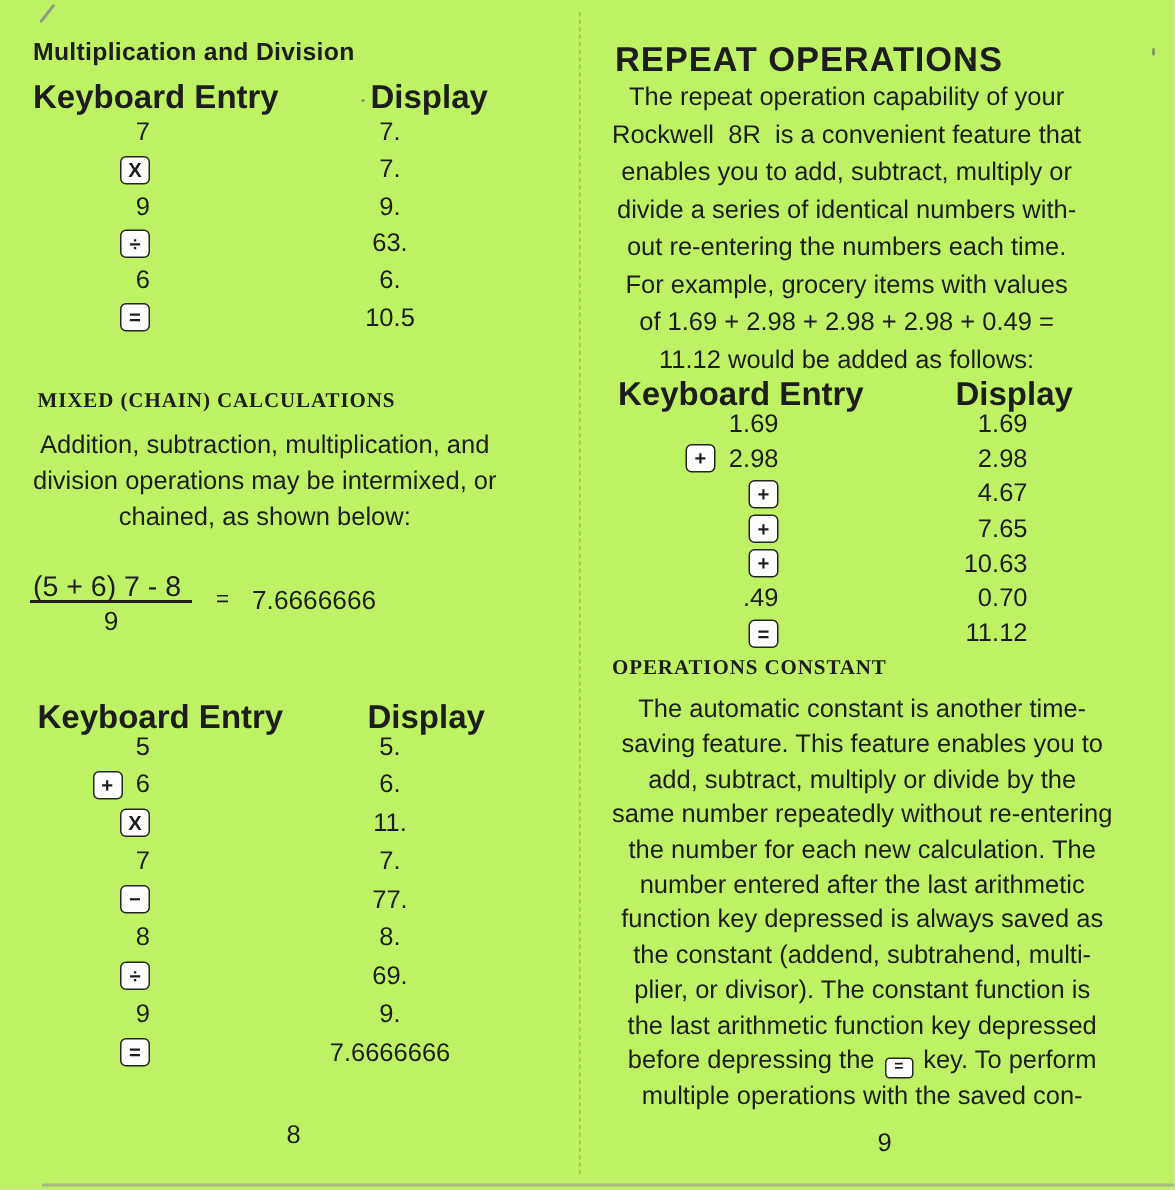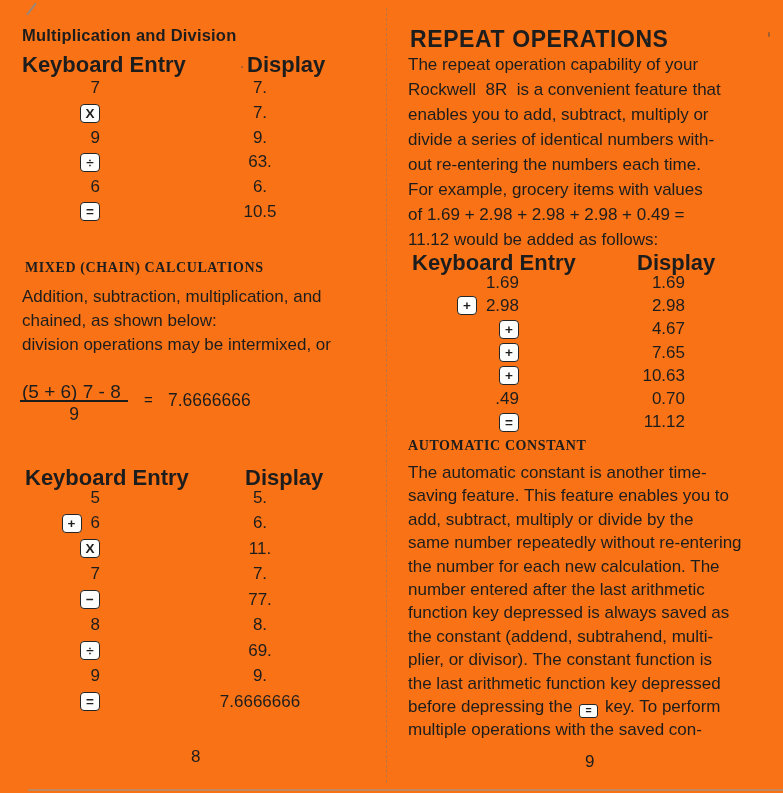--- a/index.html
+++ b/index.html
@@ -1,26 +1,26 @@
 <!DOCTYPE html>
 <html><head>
 <meta charset="utf-8">
 <style>
   html,body{margin:0;padding:0;background:#ddd;}
   .sheet{
     position:relative;width:783px;height:793px;overflow:hidden;
-    background:#f97316;color:#1d1d1d;
+    background:#bef264;color:#1d1d1d;
     font-family:"Liberation Sans",sans-serif;
   }
   .abs{position:absolute;}
   .title-sm{font-weight:bold;font-size:16.5px;letter-spacing:.2px;}
   .title-caps{font-weight:bold;font-size:14px;letter-spacing:.6px;font-family:Liberation Serif, serif;}
   .title-caps-lg{font-weight:bold;font-size:23px;letter-spacing:.6px;}
   .para{font-size:17px;white-space:pre;}
-  .tline{white-space:pre;}
+  .tline{white-space:pre;text-align:center;}
   .tbl-head{position:absolute;font-weight:bold;font-size:22px;white-space:nowrap;}
   .tbl-head .disp{position:absolute;top:0;}
   .rows{position:absolute;font-size:17px;}
   .trow{display:flex;align-items:center;height:var(--rh);}
   .cell-entry{display:flex;justify-content:flex-end;align-items:center;}
   .tbl-left .cell-entry{width:78px;}
   .tbl-left .cell-display{margin-left:105px;width:110px;text-align:center;}
   .tbl-right .cell-entry{width:111px;}
   .tbl-right .cell-display{margin-left:74px;width:92px;text-align:right;}
   .kbox{
@@ -88,21 +88,21 @@
       </div>
       <div class="trow">
         <span class="cell-entry">
           <span class="kbox">=</span>
         </span>
         <span class="cell-display">10.5</span>
       </div>
     </div>
 
   <div class="abs title-caps" style="left:25px;top:260px;">MIXED (CHAIN) CALCULATIONS</div>
-  <div class="abs para" style="left:22px;top:285px;line-height:24px;"><div class="tline">Addition, subtraction, multiplication, and</div><div class="tline">chained, as shown below:</div><div class="tline">division operations may be intermixed, or</div></div>
+  <div class="abs para" style="left:22px;top:285px;line-height:24px;"><div class="tline">Addition, subtraction, multiplication, and</div><div class="tline">division operations may be intermixed, or</div><div class="tline">chained, as shown below:</div></div>
 
   <div class="abs" style="left:22px;top:381px;font-size:19px;">(5 + 6) 7 - 8</div>
   <div class="abs frac-bar" style="left:20px;top:400px;width:108px;"></div>
   <div class="abs" style="left:20px;top:404px;width:108px;text-align:center;font-size:17.5px;">9</div>
   <div class="abs" style="left:144px;top:391px;font-size:15px;">=</div>
   <div class="abs" style="left:168px;top:390px;font-size:17.5px;">7.6666666</div>
 
   <div class="tbl-head" style="left:25px;top:465px;">
     <span>Keyboard Entry</span>
     <span class="disp" style="left:220px;">Display</span>
@@ -213,18 +213,18 @@
         <span class="cell-display">0.70</span>
       </div>
       <div class="trow">
         <span class="cell-entry">
           <span class="kbox">=</span>
         </span>
         <span class="cell-display">11.12</span>
       </div>
     </div>
 
-  <div class="abs title-caps" style="left:408px;top:438px;">AUTOMATIC CONSTANT</div>
+  <div class="abs title-caps" style="left:408px;top:438px;">OPERATIONS CONSTANT</div>
   <div class="abs para" style="left:408px;top:461px;line-height:23.4px;"><div class="tline">The automatic constant is another time-</div><div class="tline">saving feature. This feature enables you to</div><div class="tline">add, subtract, multiply or divide by the</div><div class="tline">same number repeatedly without re-entering</div><div class="tline">the number for each new calculation. The</div><div class="tline">number entered after the last arithmetic</div><div class="tline">function key depressed is always saved as</div><div class="tline">the constant (addend, subtrahend, multi-</div><div class="tline">plier, or divisor). The constant function is</div><div class="tline">the last arithmetic function key depressed</div><div class="tline"><span>before depressing the </span><span class="kbox inline">=</span><span> key. To perform</span></div><div class="tline">multiple operations with the saved con-</div></div>
 
   <div class="abs" style="left:585px;top:752px;font-size:17px;">9</div>
 
 </div>
 
 </body></html>

